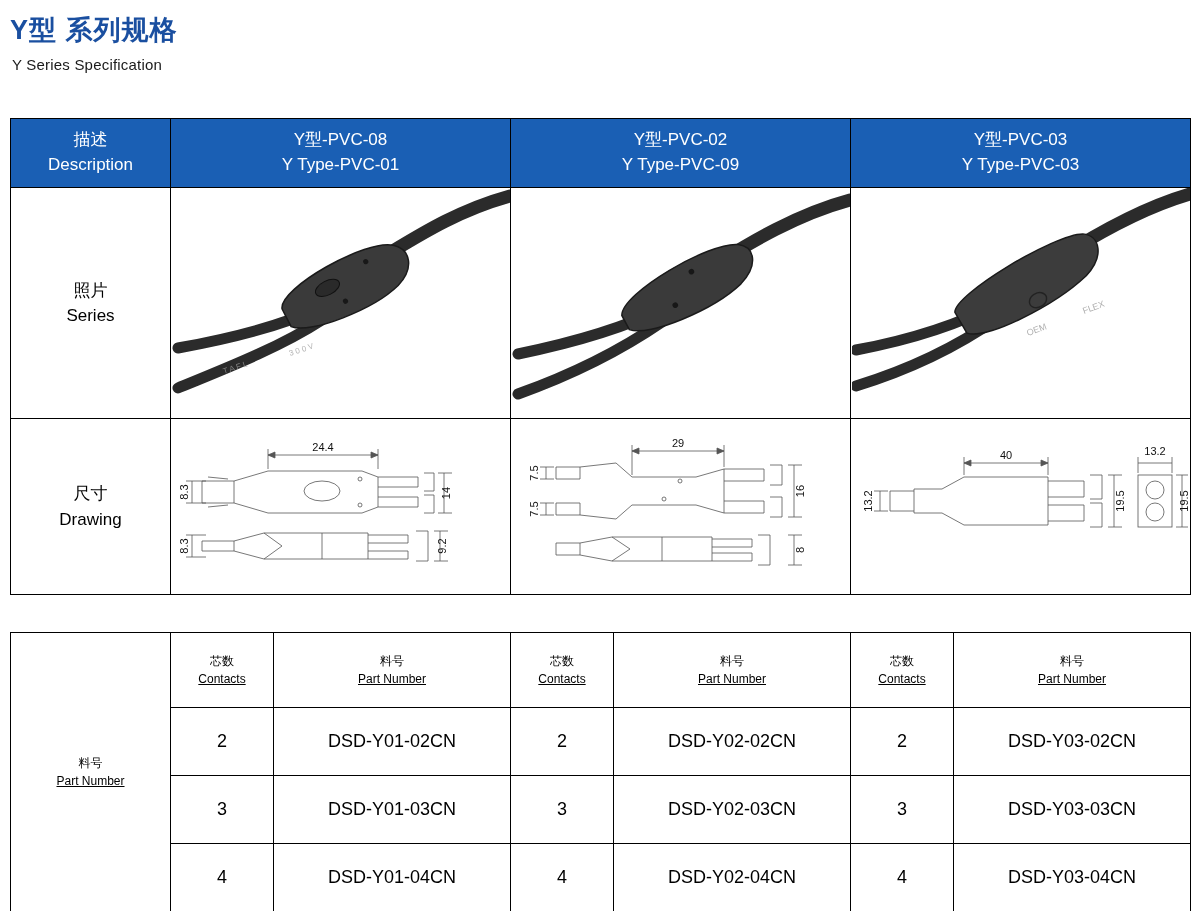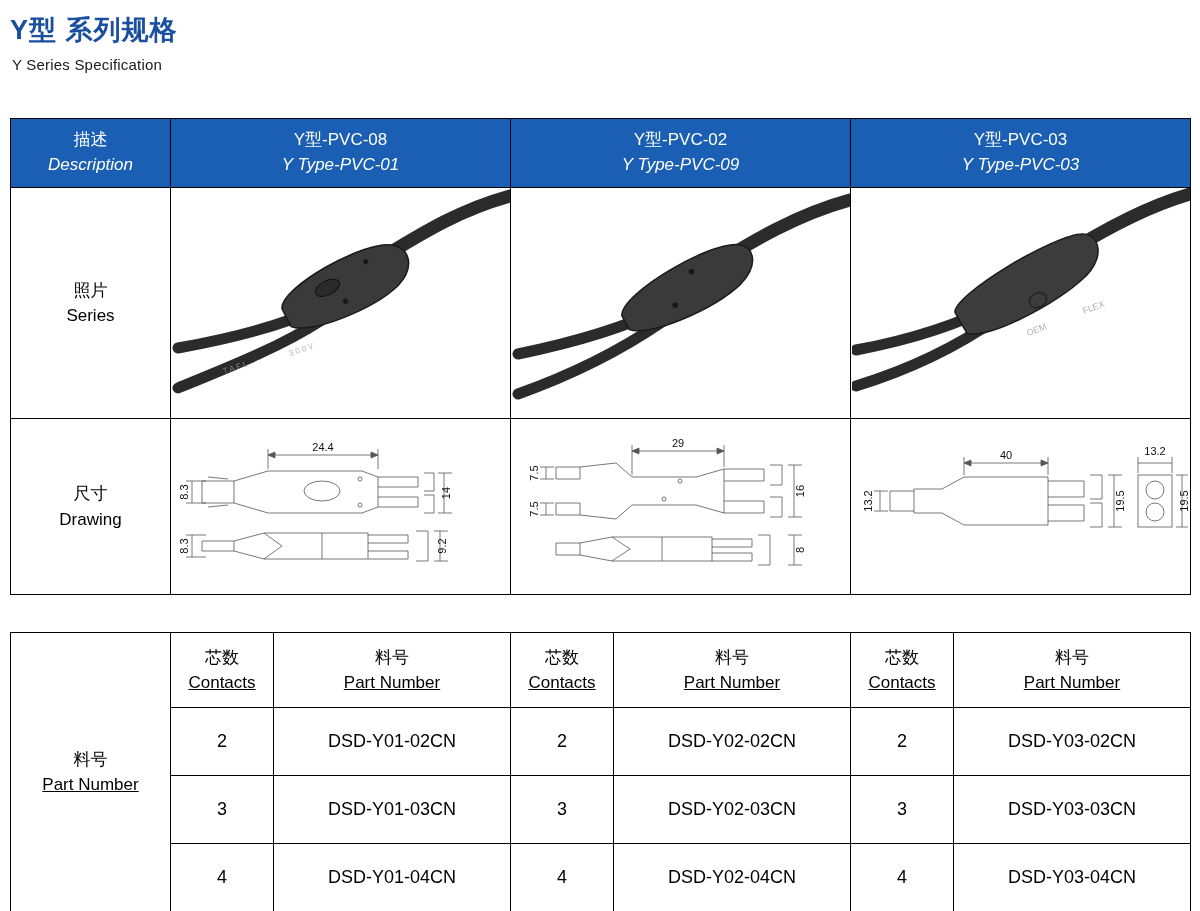--- a/index.html
+++ b/index.html
@@ -63,21 +63,21 @@
     width: 1180px;
   }
   .hdr-cell {
     background: #1a5fb4;
     color: #ffffff;
     height: 68px;
     font-size: 17px;
     line-height: 1.45;
   }
   .hdr-cell .l1 { display: block; }
-  .hdr-cell .l2 { display: block; font-style: italic; }
+  .hdr-cell .l2 { display: block; }
 
   .rowlabel {
     font-size: 17px;
     line-height: 1.5;
     color: #000;
     margin-left: 28px;
   }
   .rowlabel .l1 { display: block; }
   .rowlabel .l2 { display: block; }
 
@@ -96,21 +96,21 @@
 
   
   .pn-table {
     position: absolute;
     left: 10px;
     top: 632px;
     width: 1180px;
   }
   .pn-table .sub-hdr td {
     height: 74px;
-    font-size: 17px;
+    font-size: 12px;
     line-height: 1.5;
     margin-left: 24px;
   }
   .pn-table .data-row td {
     height: 67px;
     font-size: 18px;
   }
   .pn-label {
     font-size: 17px;
     line-height: 1.5;

